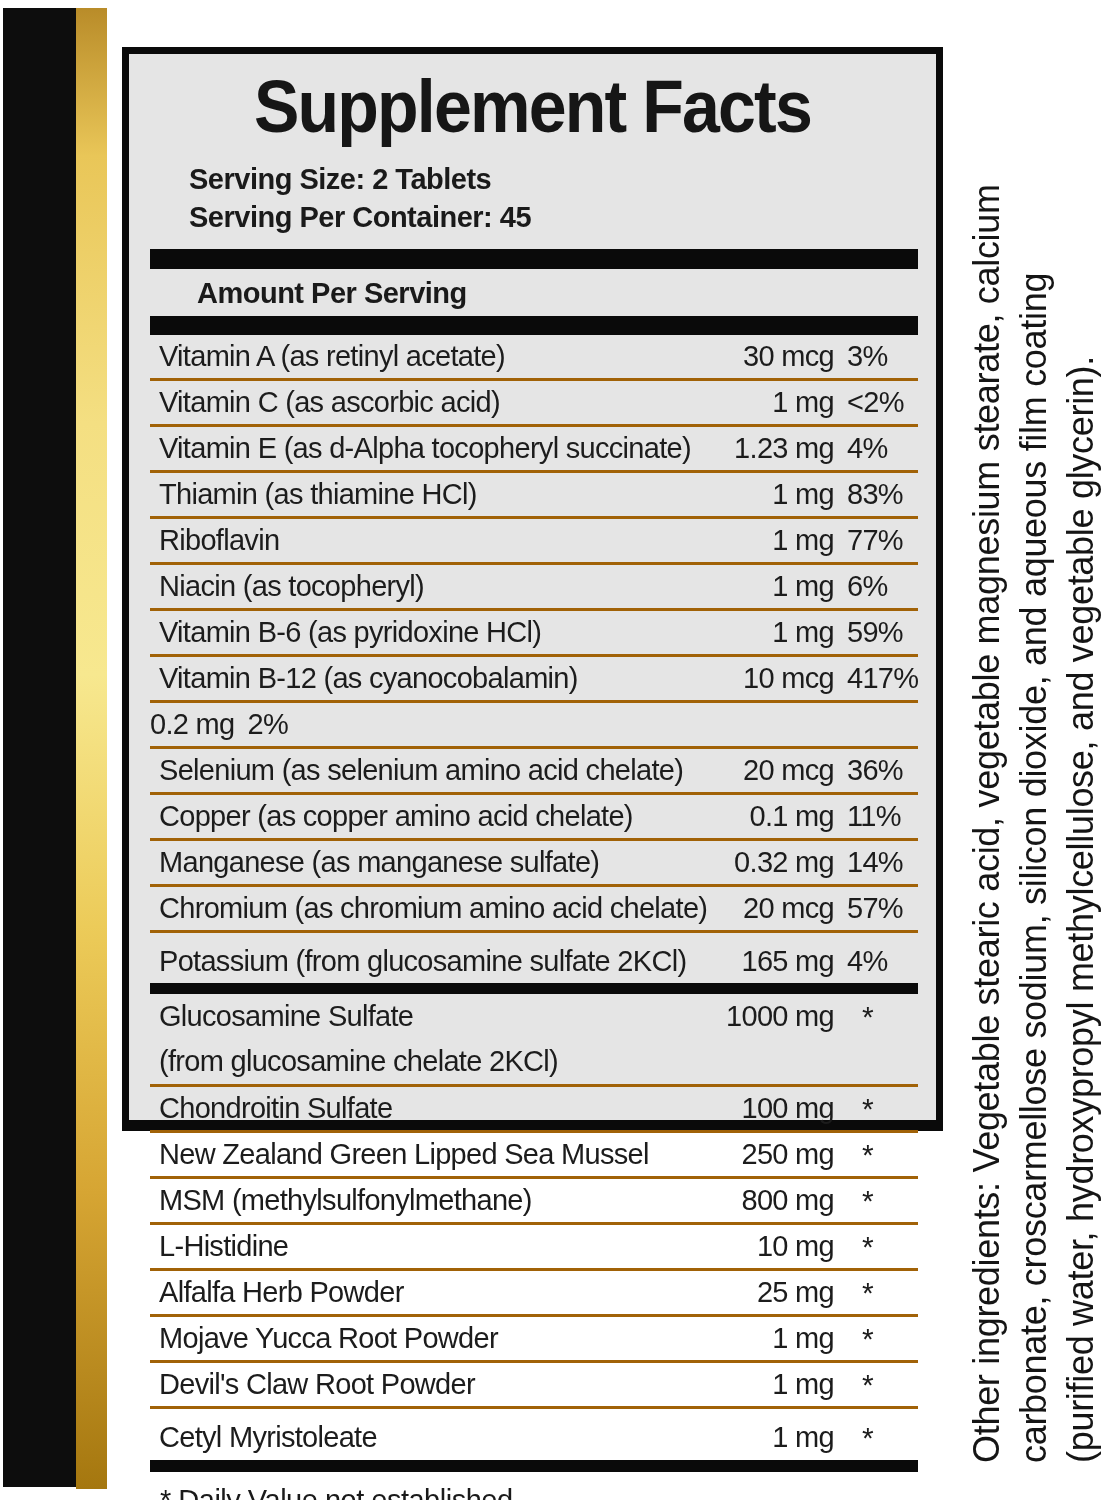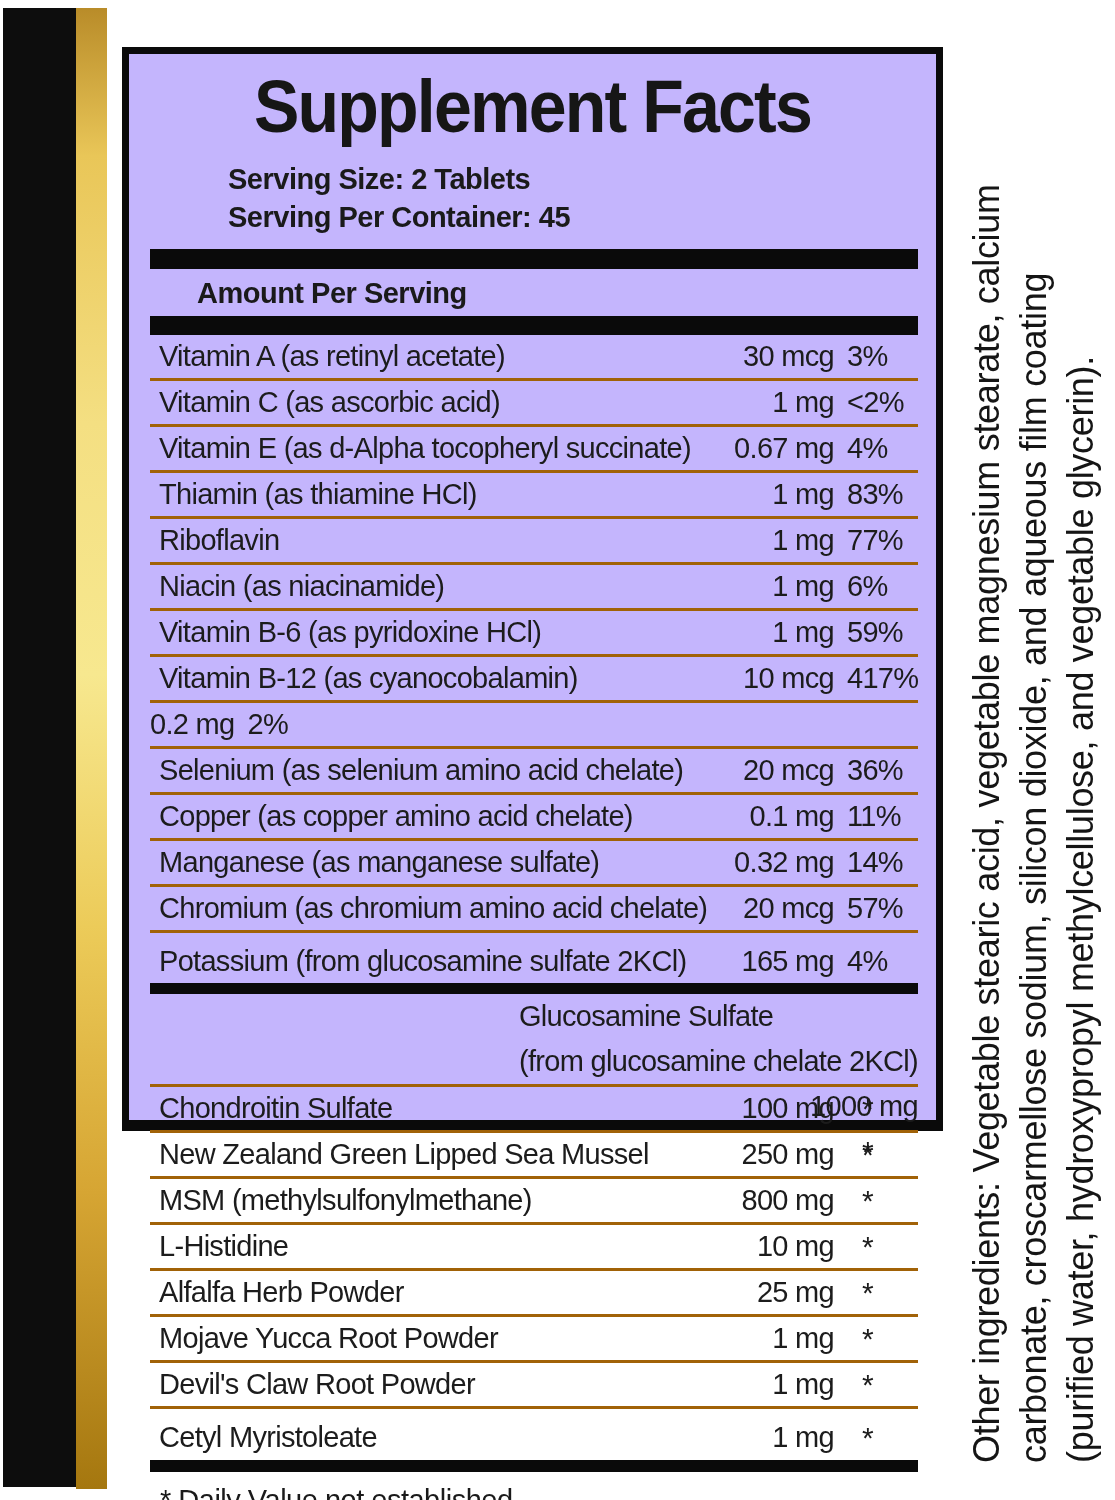--- a/index.html
+++ b/index.html
@@ -21,36 +21,36 @@
     background:linear-gradient(180deg,
       #b98c29 0%,#e9c658 10%,#f4df82 28%,#f7e88f 45%,
       #eccb59 62%,#d6a533 80%,#b98a1f 92%,#a5770f 100%);
   }
   
   .facts{
     position:absolute;left:122px;top:47px;width:821px;height:1084px;
     box-sizing:border-box;
     border:7px solid #0a0a0a;
     border-bottom-width:11px;
-    background:#c4b5fd;
+    background:#e5e5e5;
   }
   .facts-title{
     margin-top:16px;
     text-align:center;
     font-size:74px;
     font-weight:700;
     letter-spacing:-2px;
     line-height:1.0;
     transform:scaleX(0.92);
     transform-origin:50% 50%;
     white-space:nowrap;
     color:#161616;
   }
   .serving-block{
-    margin:16px 0 0 99px;
+    margin:16px 0 0 60px;
     font-size:29px;
     font-weight:700;
     letter-spacing:-0.5px;
     line-height:38px;
   }
   .thickbar{
     margin:0 18px 0 21px;
     background:#0a0a0a;
   }
   .bar-a{height:20px;margin-top:13px;}
@@ -67,21 +67,21 @@
   }
   .row{
     display:flex;align-items:center;
     height:43px;
     border-bottom:3px solid #a16207;
     font-size:29px;
     letter-spacing:-0.7px;
     color:#1c1c1c;
   }
   .table .row:last-child{border-bottom:none;margin-top:7px;}
-  .row.tall{height:90px;align-items:flex-end;flex-direction:column;}
+  .row.tall{height:90px;align-items:flex-start;}
   .row.tall .nm-line,.row.tall .nm-sub{line-height:45px;}
   .row.tall .amt,.row.tall .dv{line-height:45px;}
   .nm{flex:1 1 auto;padding-left:9px;white-space:nowrap;overflow:visible;}
   .amt{white-space:nowrap;text-align:right;flex:0 0 auto;}
   .dv{width:84px;flex:0 0 auto;box-sizing:border-box;padding-left:13px;white-space:nowrap;}
   .dv.star{padding-left:28px;font-size:30px;}
   .bar-mid{height:11px;}
   .bar-end{height:12px;margin-top:1px;}
   .footnote{
     margin:12px 0 0 31px;
@@ -136,40 +136,40 @@
           <div class="nm">
             <div class="nm-line">Vitamin C (as ascorbic acid)</div>
           </div>
           <div class="amt">1 mg</div>
           <div class="dv">&lt;2%</div>
         </div>
         <div class="row">
           <div class="nm">
             <div class="nm-line">Vitamin E (as d-Alpha tocopheryl succinate)</div>
           </div>
-          <div class="amt">0.67 mg</div>
+          <div class="amt">1.23 mg</div>
           <div class="dv">4%</div>
         </div>
         <div class="row">
           <div class="nm">
             <div class="nm-line">Thiamin (as thiamine HCl)</div>
           </div>
           <div class="amt">1 mg</div>
           <div class="dv">83%</div>
         </div>
         <div class="row">
           <div class="nm">
             <div class="nm-line">Riboflavin</div>
           </div>
           <div class="amt">1 mg</div>
           <div class="dv">77%</div>
         </div>
         <div class="row">
           <div class="nm">
-            <div class="nm-line">Niacin (as niacinamide)</div>
+            <div class="nm-line">Niacin (as tocopheryl)</div>
           </div>
           <div class="amt">1 mg</div>
           <div class="dv">6%</div>
         </div>
         <div class="row">
           <div class="nm">
             <div class="nm-line">Vitamin B-6 (as pyridoxine HCl)</div>
           </div>
           <div class="amt">1 mg</div>
           <div class="dv">59%</div>

